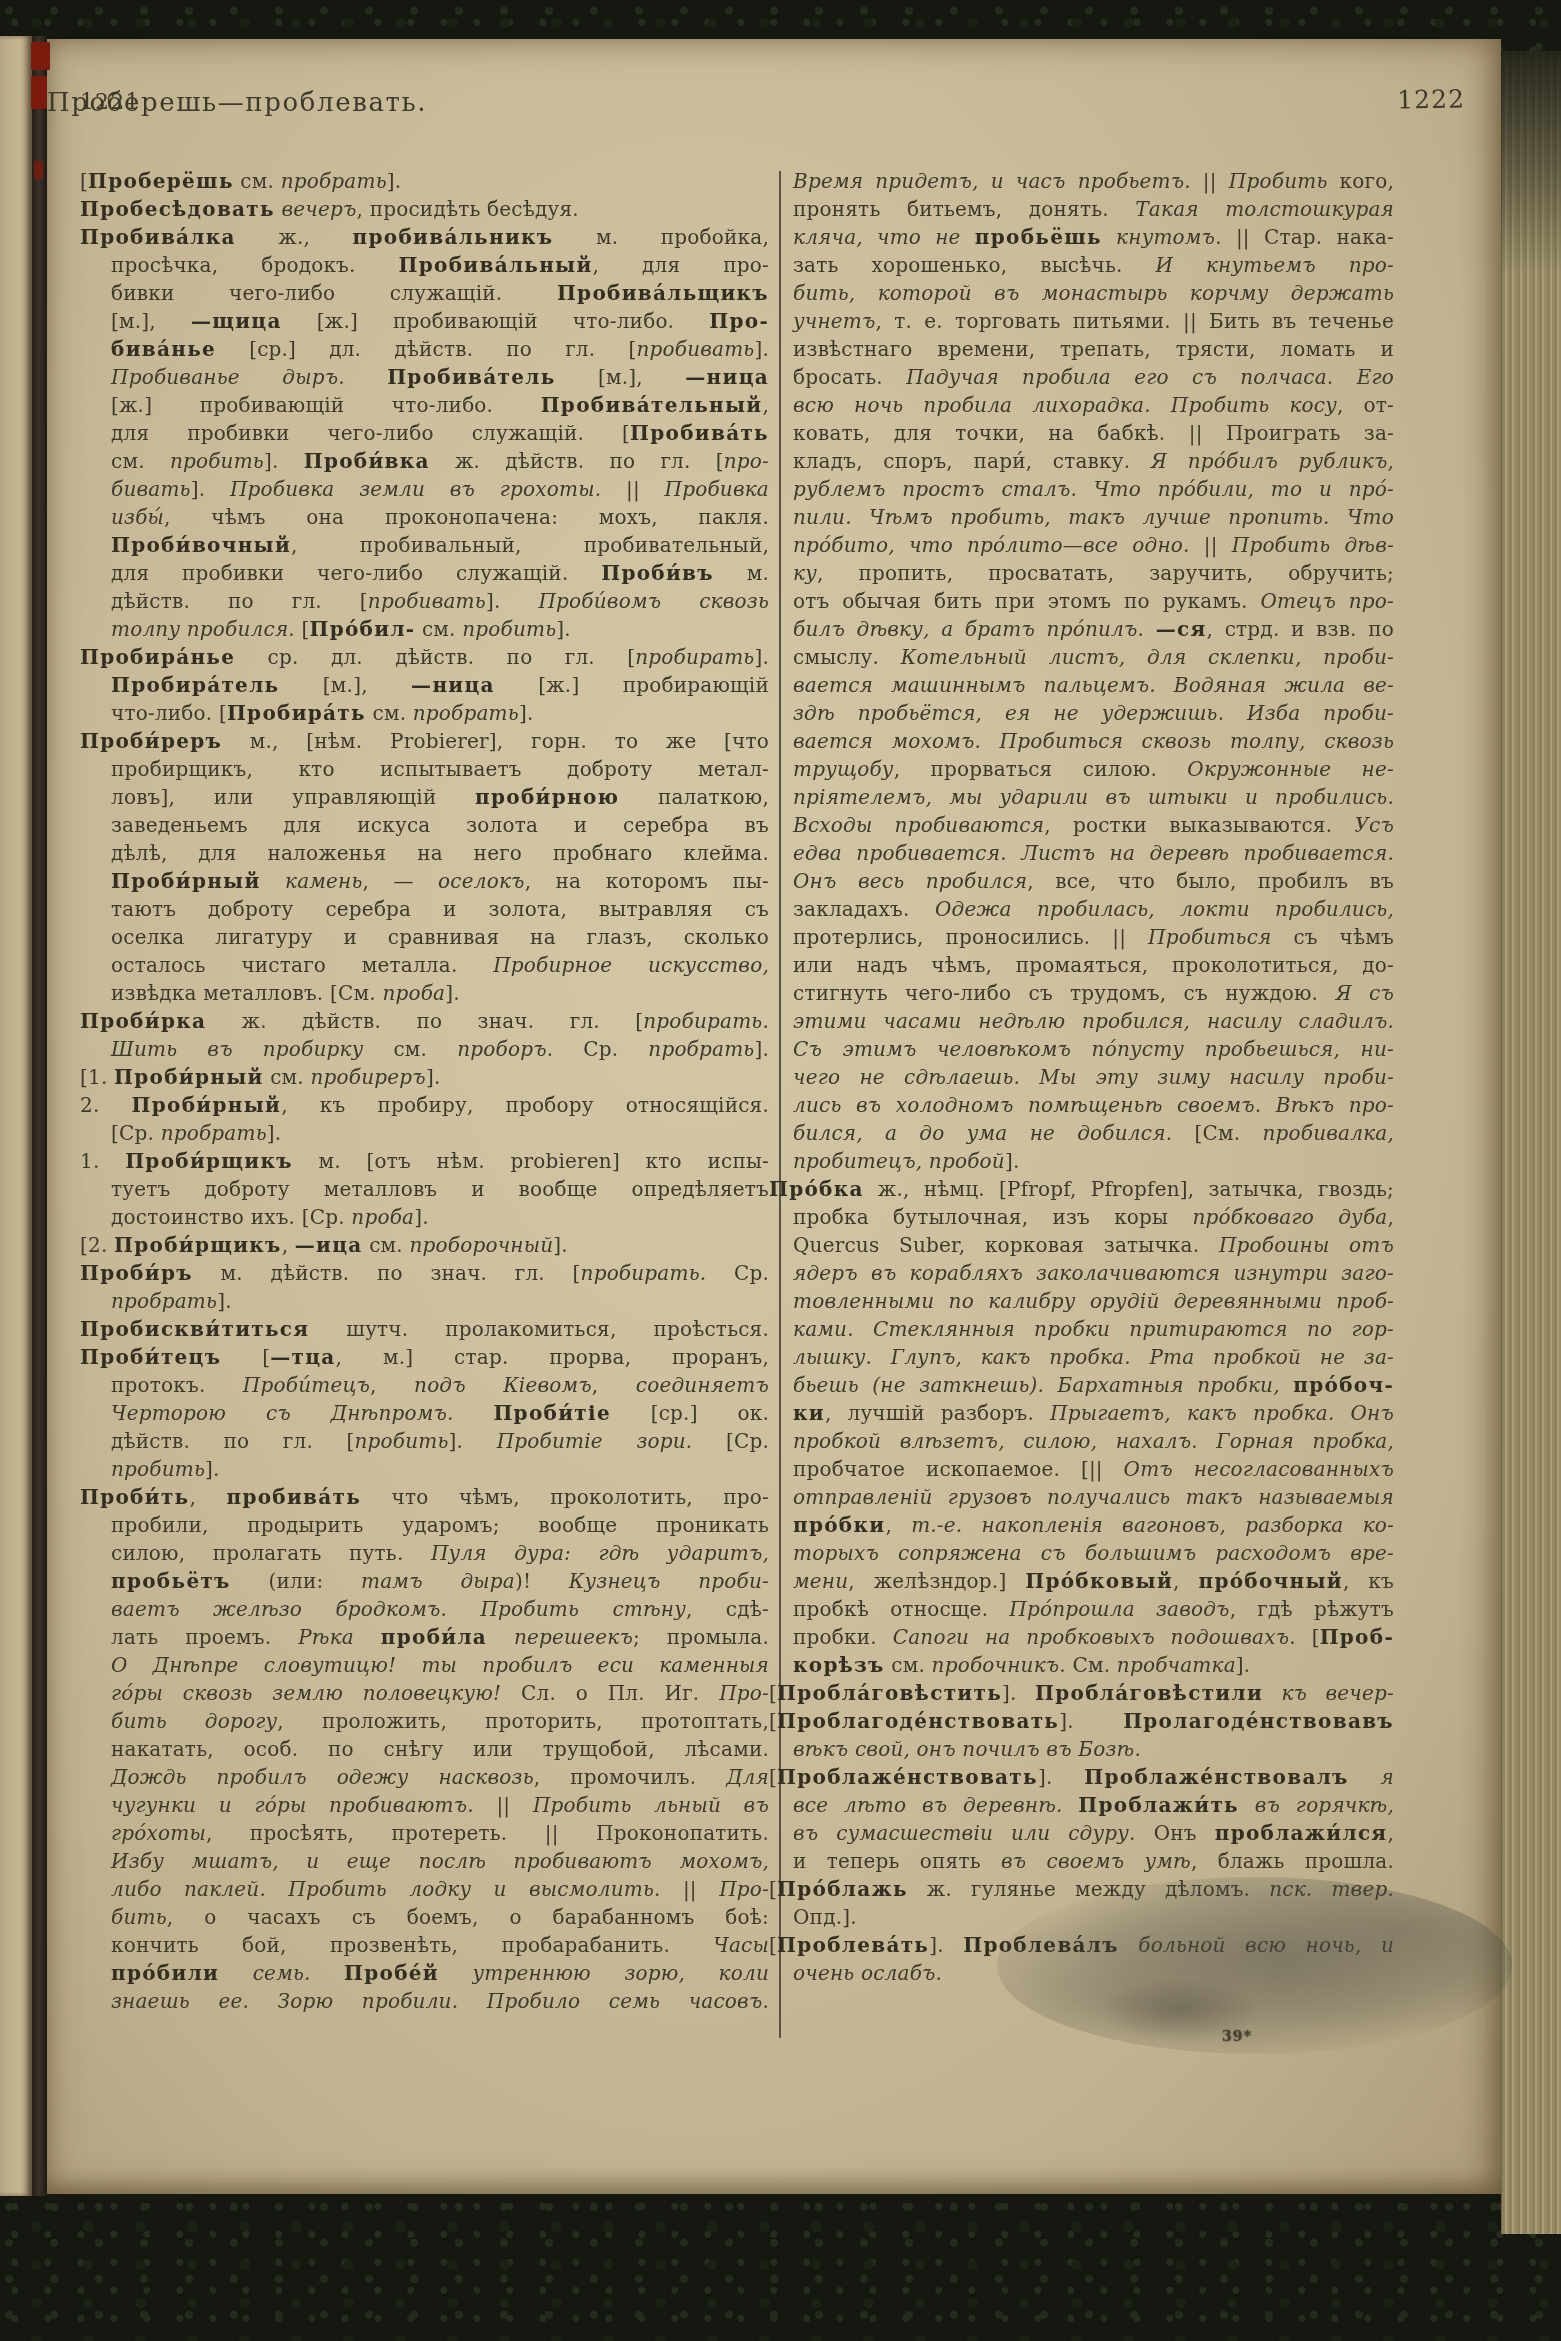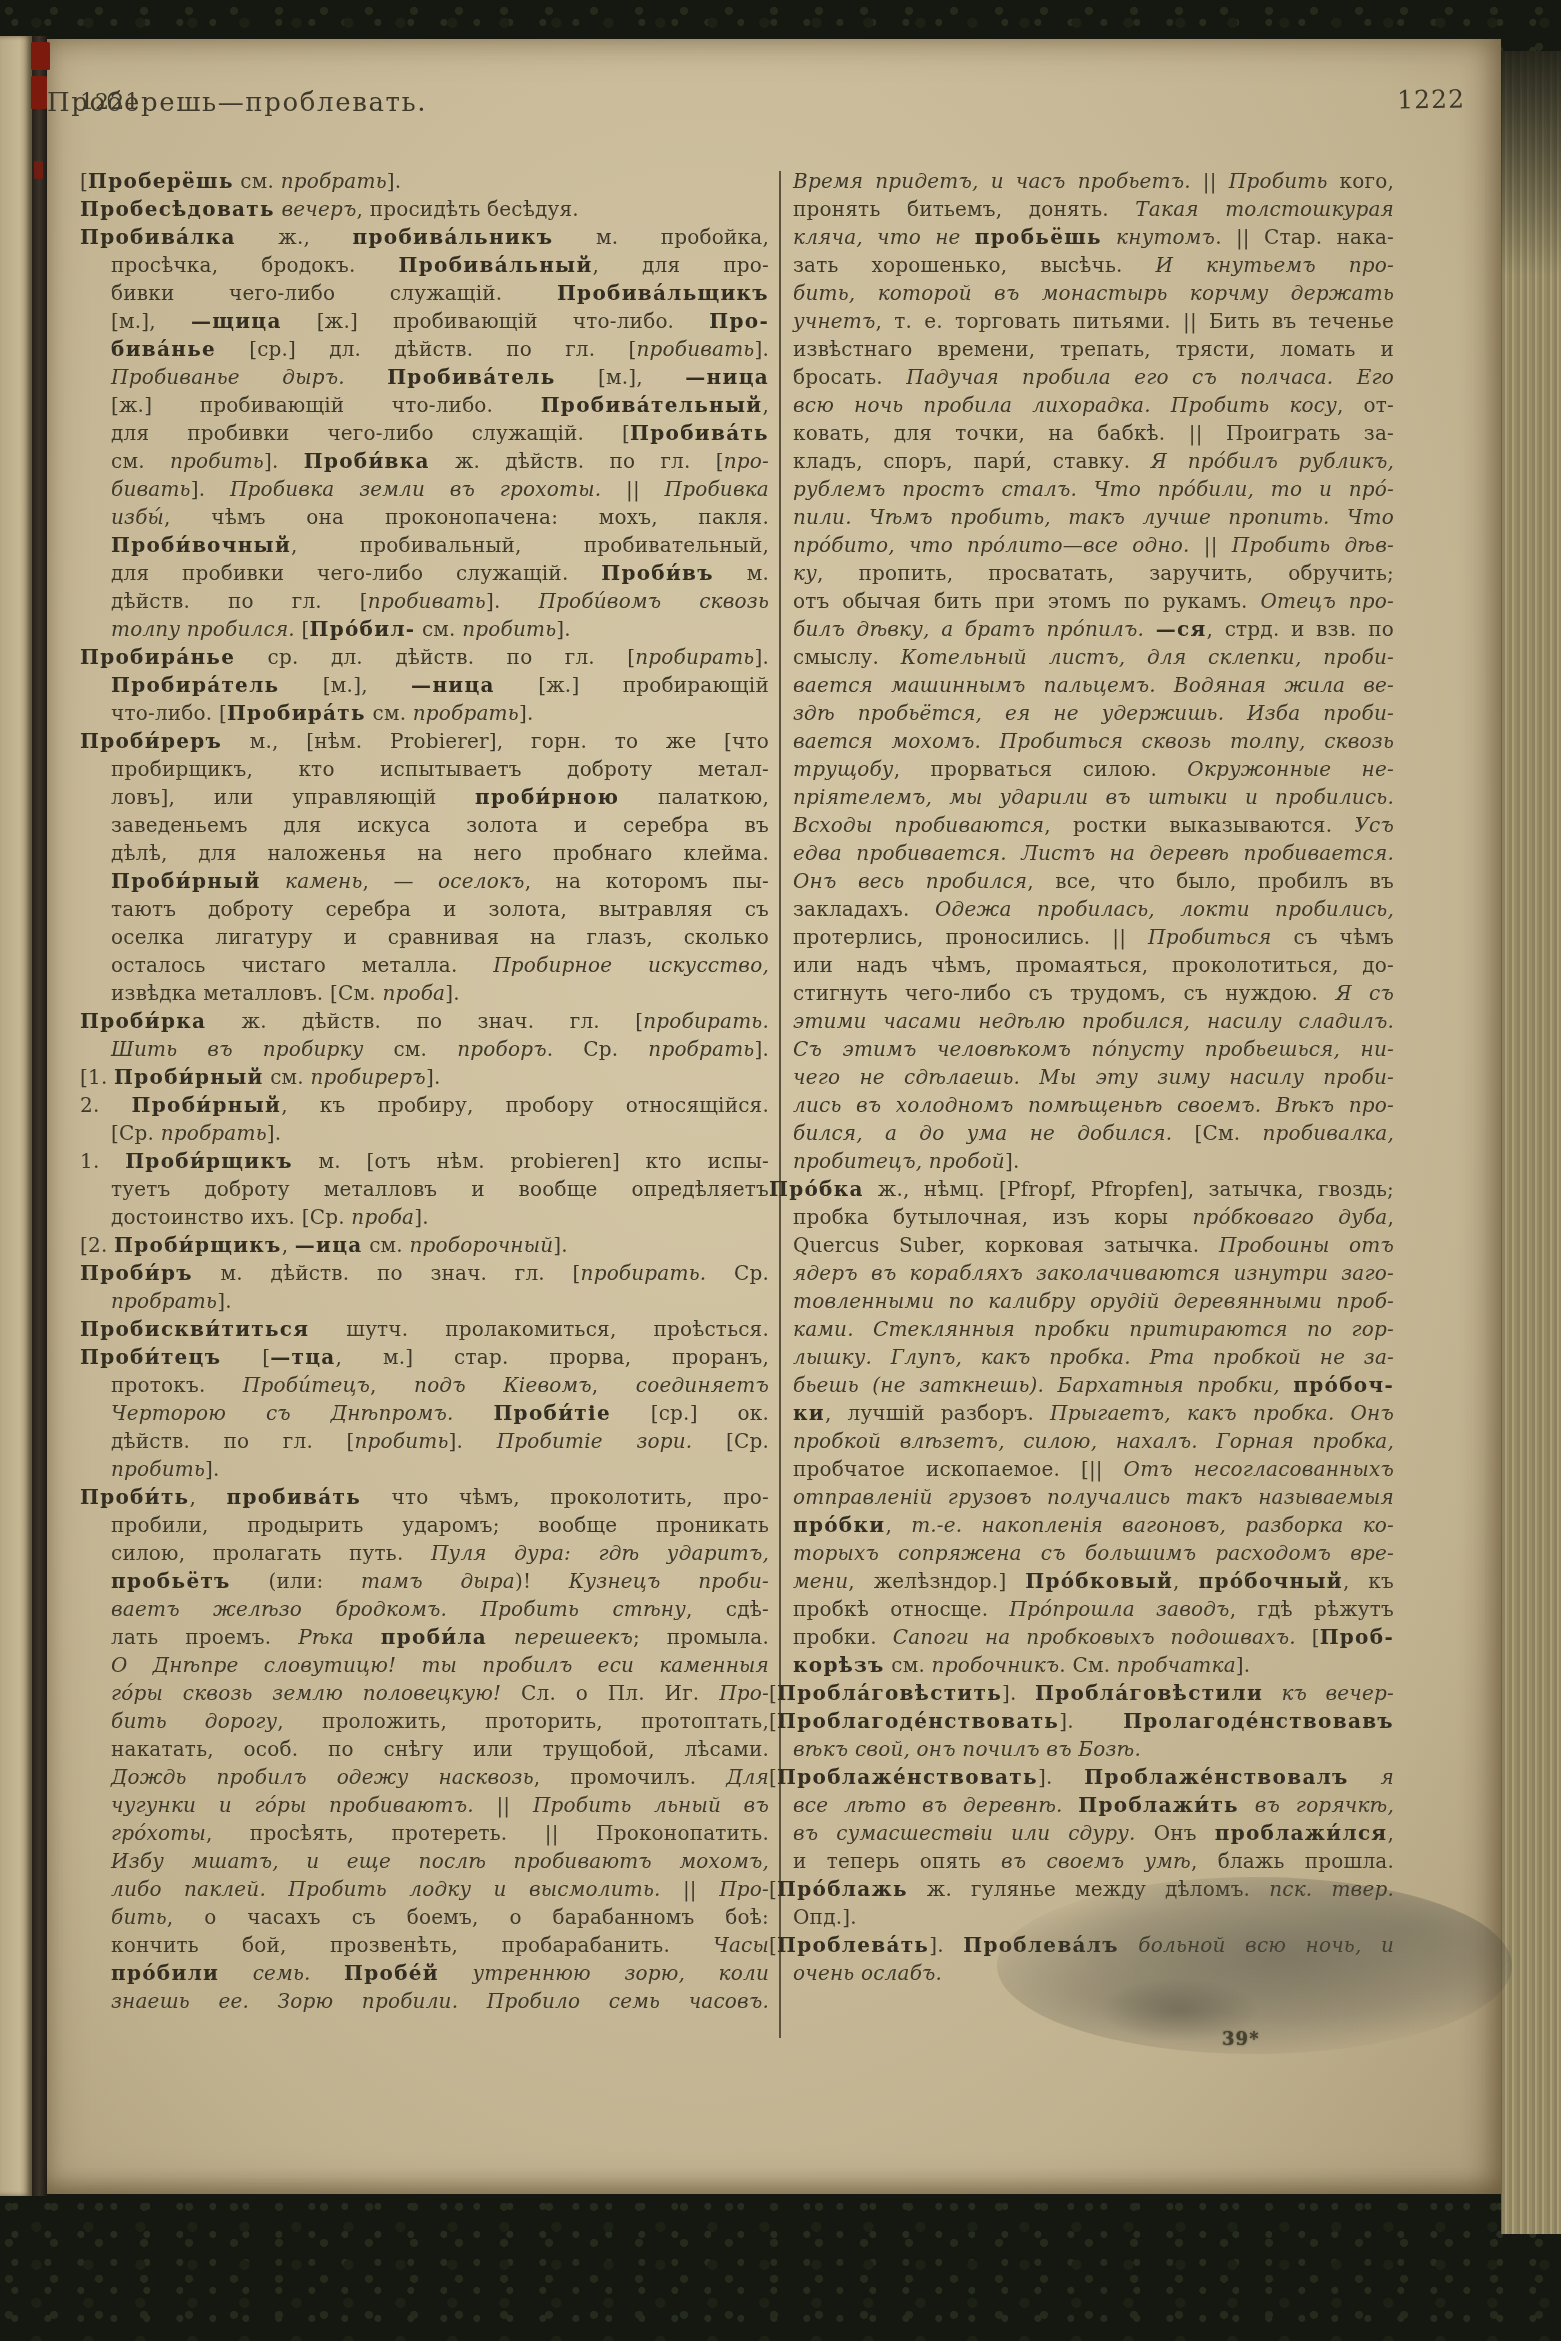--- a/index.html
+++ b/index.html
@@ -46,21 +46,21 @@
   #divider{position:absolute;left:779px;top:171px;width:1.6px;height:1867px;background:rgba(70,64,48,.85);}
 
   #smudge{position:absolute;left:997px;top:1877px;width:515px;height:177px;pointer-events:none;
     background:
       radial-gradient(ellipse at 55% 45%, rgba(70,70,62,.38) 0%, rgba(70,70,62,.18) 45%, rgba(70,70,62,0) 70%),
       radial-gradient(ellipse at 25% 70%, rgba(60,60,52,.25) 0%, rgba(60,60,52,0) 55%),
       radial-gradient(ellipse at 80% 30%, rgba(80,80,70,.30) 0%, rgba(80,80,70,0) 60%);
     filter:blur(0.5px);border-radius:50%;}
   #smudge2{position:absolute;left:1099px;top:1978px;width:161px;height:64px;pointer-events:none;
     background:radial-gradient(ellipse, rgba(50,48,40,.30), rgba(50,48,40,0) 70%);border-radius:50%;}
-  #signature{position:absolute;left:1222px;top:2028px;font-size:18px;color:#46412f;
+  #signature{position:absolute;left:1222px;top:2028px;font-size:14px;color:#46412f;
     text-shadow:0 0 2.1px rgba(60,55,45,.8);letter-spacing:1.1px;font-weight:bold;}
 </style>
 </head>
 <body>
 
 <div id="scene">
   <div id="prev-leaf"></div>
   <div id="gutter"></div>
   <div id="page"></div>
   <div id="fore-edge"></div>

